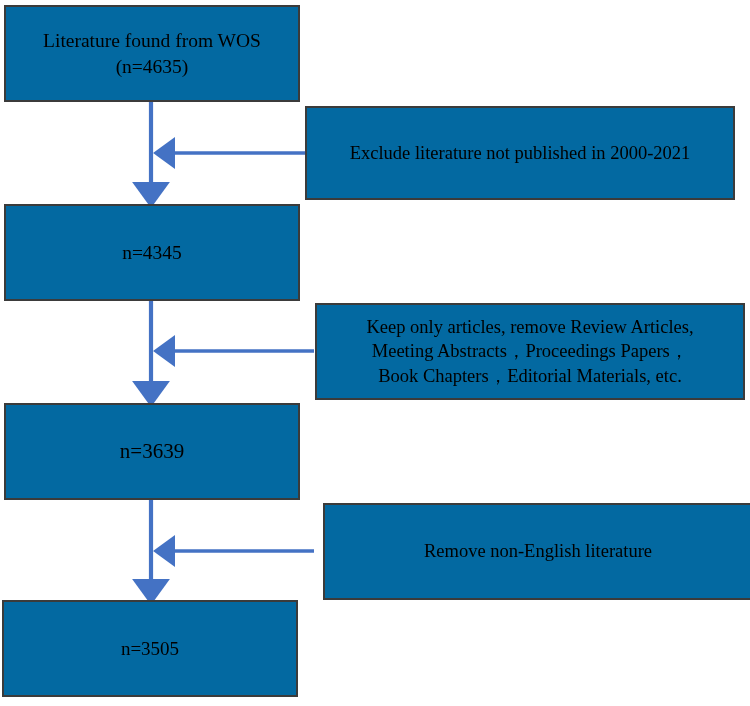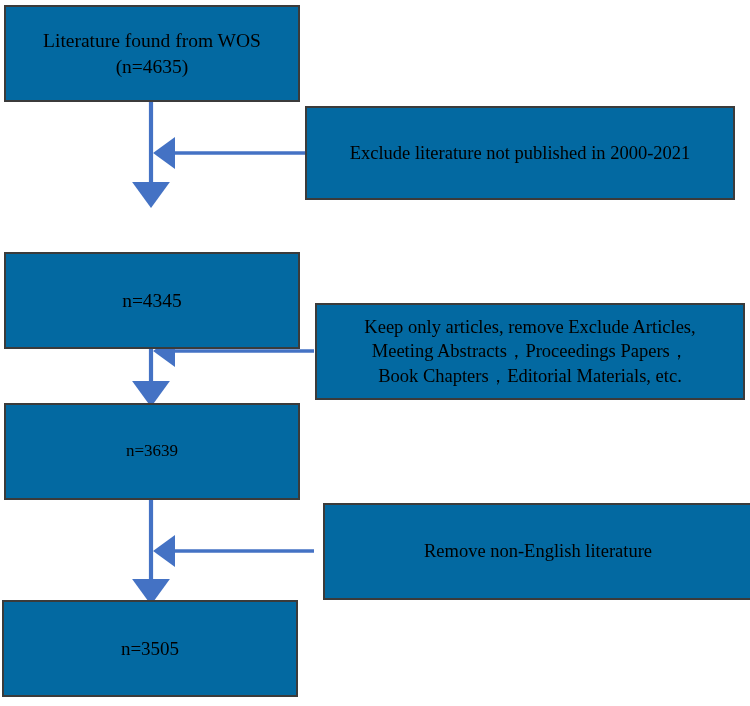--- a/index.html
+++ b/index.html
@@ -35,22 +35,22 @@
     z-index: 3;
   }
   .node .txt {
     display: block;
     width: 100%;
     white-space: pre-line;
   }
 
   
   #box-source   { left: 4px;  top: 5px;   width: 296px; height: 97px;  font-size: 19.5px; }
-  #box-n4345    { left: 4px;  top: 204px; width: 296px; height: 97px;  font-size: 19.5px; margin-top: 48px; }
-  #box-n3639    { left: 4px;  top: 403px; width: 296px; height: 97px;  font-size: 17px; }
+  #box-n4345    { left: 4px;  top: 204px; width: 296px; height: 97px;  font-size: 19.5px; }
+  #box-n3639    { left: 4px;  top: 403px; width: 296px; height: 97px;  font-size: 21px; }
   #box-n3505    { left: 2px;  top: 600px; width: 296px; height: 97px;  font-size: 19px; }
 
   
   #box-excl-1   { left: 305px; top: 106px; width: 430px; height: 94px; font-size: 18.5px; }
   #box-excl-2   { left: 315px; top: 303px; width: 430px; height: 97px; font-size: 18.5px; }
   #box-excl-3   { left: 323px; top: 503px; width: 430px; height: 97px; font-size: 18.5px; }
 
   
   #connectors {
     position: absolute;
@@ -105,21 +105,21 @@
 
   <div class="node" id="box-n3505">
     <span class="txt">n=3505</span>
   </div>
 
   <div class="node" id="box-excl-1">
     <span class="txt">Exclude literature not published in 2000-2021</span>
   </div>
 
   <div class="node" id="box-excl-2">
-    <span class="txt">Keep only articles, remove Exclude Articles,
+    <span class="txt">Keep only articles, remove Review Articles,
 Meeting Abstracts，Proceedings Papers，
 Book Chapters，Editorial Materials, etc.</span>
   </div>
 
   <div class="node" id="box-excl-3">
     <span class="txt">Remove non-English literature</span>
   </div>
 
 </div>
 

